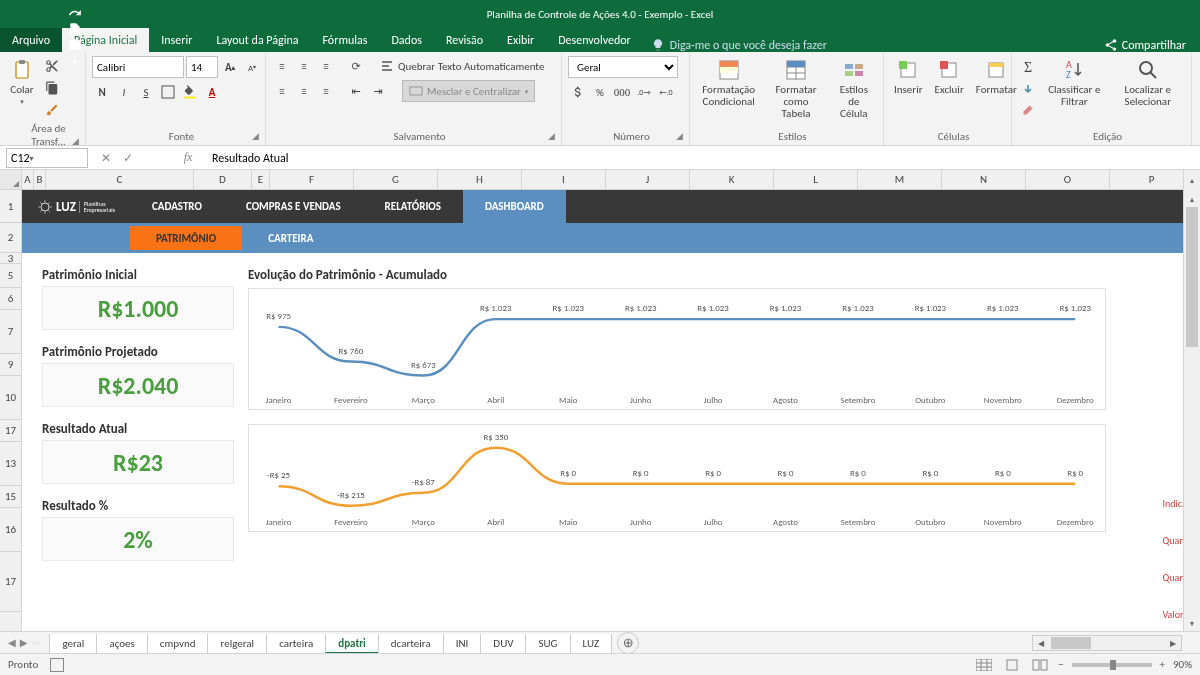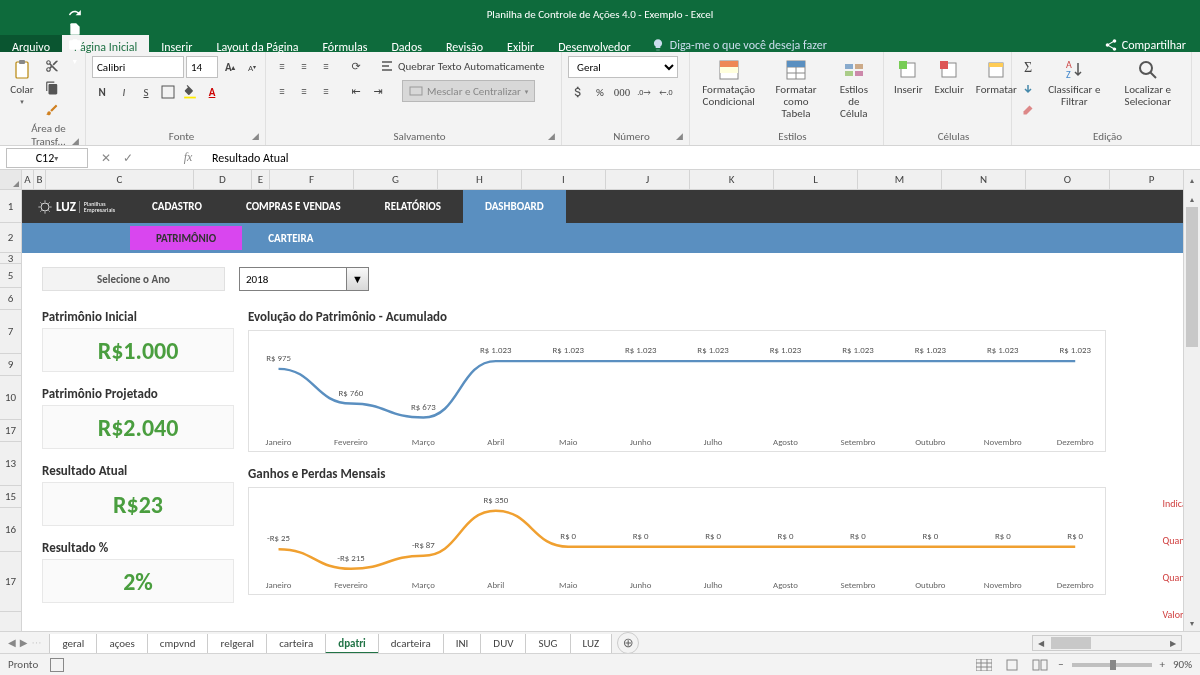--- a/index.html
+++ b/index.html
@@ -11,21 +11,21 @@
 .autosave { display: flex; align-items: center; gap: 5px; }
 .toggle { width: 26px; height: 12px; border: 1px solid #fff; border-radius: 6px; position: relative; }
 .toggle::after { content: ""; position: absolute; width: 8px; height: 8px; border-radius: 50%; background: #fff; top: 1px; left: 2px; }
 .qat-icon { width: 16px; height: 16px; display: flex; align-items: center; justify-content: center; cursor: pointer; fill: #fff; color: #fff; }
 .title-center { position: absolute; left: 50%; transform: translateX(-50%); }
 .titlebar-right { margin-left: auto; display: flex; align-items: center; gap: 2px; padding-right: 2px; }
 .win-btn { width: 45px; height: 28px; display: flex; align-items: center; justify-content: center; cursor: pointer; }
 
 
 .ribbon-tabs { height: 24px; background: #0e6b3c; display: flex; align-items: flex-end; font-size: 12px; color: #fff; }
-.rtab { padding: 0 12px; height: 17px; line-height: 24px; cursor: pointer; }
+.rtab { padding: 0 12px; height: 24px; line-height: 24px; cursor: pointer; }
 .rtab.file { background: #0a5530; }
 .rtab.active { background: #f3f3f3; color: #217346; }
 .ribbon-right { margin-left: auto; display: flex; align-items: center; gap: 14px; padding-right: 14px; }
 .tellme { display: flex; align-items: center; gap: 5px; color: #cde; font-size: 12px; }
 
 
 .ribbon { height: 94px; background: #f3f3f3; border-bottom: 1px solid #d4d4d4; display: flex; font-size: 11px; color: #444; }
 .rgroup { border-right: 1px solid #e0e0e0; padding: 4px 6px 2px 6px; display: flex; flex-direction: column; }
 .rgroup-body { flex: 1; display: flex; align-items: flex-start; gap: 4px; }
 .rgroup-label { text-align: center; font-size: 11px; color: #666; padding-top: 2px; position: relative; margin-left: 12px; }
@@ -34,21 +34,21 @@
 .bigbtn svg { width: 24px; height: 24px; }
 .smallstack { display: flex; flex-direction: column; gap: 2px; }
 .smallbtn { width: 20px; height: 20px; display: flex; align-items: center; justify-content: center; cursor: pointer; border: 1px solid transparent; }
 .font-row { display: flex; align-items: center; gap: 2px; }
 .font-select { height: 22px; border: 1px solid #c0c0c0; background: #fff; font-size: 11px; padding: 0 4px; }
 .merge-btn { height: 22px; background: #d8d8d8; border: 1px solid #b8b8b8; color: #888; padding: 0 6px; display: flex; align-items: center; gap: 4px; cursor: not-allowed; }
 .num-select { height: 22px; width: 110px; border: 1px solid #c0c0c0; background: #fff; font-size: 11px; padding: 0 4px; }
 
 
 .formula-bar { height: 24px; border-bottom: 1px solid #d4d4d4; display: flex; align-items: center; background: #fff; font-size: 12px; }
-.name-box { width: 82px; height: 20px; border: 1px solid #c0c0c0; margin-left: 6px; padding: 8px 4px; display: flex; align-items: center; justify-content: center; }
+.name-box { width: 82px; height: 20px; border: 1px solid #c0c0c0; margin-left: 6px; padding: 8px 4px; display: flex; align-items: center; justify-content: flex-start; }
 .name-box .dd { font-size: 8px; color: #666; }
 .fb-btns { display: flex; align-items: center; gap: 6px; padding: 0 10px; color: #888; }
 .fb-btn { cursor: pointer; width: 16px; text-align: center; }
 .fx { font-style: italic; font-family: serif; margin-left: 38px; }
 .formula-input { flex: 1; border: none; outline: none; padding: 0 6px; font-size: 12px; }
 
 
 .col-headers { height: 20px; background: #f0f0f0; border-bottom: 1px solid #d4d4d4; display: flex; font-size: 11px; color: #444; position: relative; }
 .corner { width: 22px; border-right: 1px solid #d4d4d4; background: #e8e8e8; position: relative; }
 .corner::after { content: ""; position: absolute; right: 2px; bottom: 2px; border-right: 6px solid #888; border-top: 6px solid transparent; }
@@ -62,21 +62,21 @@
 .content { position: relative; flex: 1; overflow: hidden; background: #fff; }
 
 
 .dash-menubar { height: 33px; background: #383838; display: flex; align-items: center; font-size: 11px; font-weight: bold; color: #fff; }
 .luz-logo { width: 108px; display: flex; align-items: center; justify-content: center; gap: 3px; font-size: 13px; }
 .luz-logo .sub { font-size: 6px; font-weight: normal; border-left: 1px solid #888; padding-left: 4px; line-height: 1; }
 .dmenu { padding: 0 22px; cursor: pointer; height: 33px; display: flex; align-items: center; }
 .dmenu.active { background: #5a8fc0; }
 .dash-subbar { height: 30px; background: #5a8fc0; display: flex; align-items: center; padding-left: 108px; font-size: 11px; font-weight: bold; }
 .subtab { padding: 0 26px; height: 24px; display: flex; align-items: center; cursor: pointer; color: #fff; }
-.subtab.active { background: #d946ef; color: #333; }
+.subtab.active { background: #f97316; color: #333; }
 .dash-body { padding: 14px 0 0 20px; display: flex; gap: 14px; }
 .dash-left { width: 192px; }
 .year-row { display: flex; align-items: center; gap: 14px; margin-bottom: 18px; }
 .year-label { width: 183px; height: 24px; background: #f3f3f3; border: 1px solid #e0e0e0; display: flex; align-items: center; justify-content: center; font-size: 11px; font-weight: bold; color: #555; }
 .year-sel { width: 130px; height: 24px; border: 1px solid #808080; display: flex; align-items: center; background: #fff; font-size: 11px; }
 .year-sel span { flex: 1; padding: 0 6px; }
 .year-sel .ydd { width: 22px; height: 22px; background: linear-gradient(#f8f8f8,#d8d8d8); border-left: 1px solid #808080; display: flex; align-items: center; justify-content: center; }
 .kpi-label { font-size: 13px; font-weight: bold; color: #333; margin-bottom: 4px; }
 .kpi-box { height: 44px; background: #fafafa; border: 1px solid #e8e8e8; display: flex; align-items: center; justify-content: center; margin-bottom: 14px; }
 .kpi-val { font-size: 24px; font-weight: bold; color: #4a9e3f; }
@@ -464,27 +464,20 @@
     </div>
     <div class="dash-subbar">
       <div id="dash-subtabs" style="display:flex">
           <div class="subtab active">PATRIMÔNIO</div>
           <div class="subtab">CARTEIRA</div>
         </div>
     </div>
     <div style="position:relative">
       <div class="dash-body">
         <div style="display:flex;flex-direction:column">
-          <div class="year-row">
-            <div class="year-label">Selecione o Ano</div>
-            <div class="year-sel">
-              <span>2018</span>
-              <div class="ydd">▼</div>
-            </div>
-          </div>
           <div style="display:flex;gap:14px">
             <div class="dash-left">
               <div class="kpi-label">Patrimônio Inicial</div>
               <div class="kpi-box">
                   <span class="kpi-val">R$1.000</span>
                 </div>
               <div class="kpi-label">Patrimônio Projetado</div>
               <div class="kpi-box">
                   <span class="kpi-val">R$2.040</span>
                 </div>
@@ -521,21 +514,20 @@
                     <text class="axis-label" x="324.54545454545456" y="116">Maio</text>
                     <text class="axis-label" x="398.1818181818182" y="116">Junho</text>
                     <text class="axis-label" x="471.81818181818187" y="116">Julho</text>
                     <text class="axis-label" x="545.4545454545455" y="116">Agosto</text>
                     <text class="axis-label" x="619.0909090909091" y="116">Setembro</text>
                     <text class="axis-label" x="692.7272727272727" y="116">Outubro</text>
                     <text class="axis-label" x="766.3636363636364" y="116">Novembro</text>
                     <text class="axis-label" x="840" y="116">Dezembro</text>
                   </svg>
               </div>
-              <div class="chart-title">Ganhos e Perdas Mensais</div>
               <div class="chart-box chart2">
                 <svg class="chart-svg" id="chart2-svg" viewBox="0 0 870 108" preserveAspectRatio="none">
                     <path d="M30,62.46153846153846 C 66.81818181818181,62.46153846153846 66.81818181818181,82.33846153846153 103.63636363636364,82.33846153846153 C 140.45454545454547,82.33846153846153 140.45454545454547,68.94769230769231 177.27272727272728,68.94769230769231 C 214.09090909090912,68.94769230769231 214.09090909090912,23.230769230769226 250.90909090909093,23.230769230769226 C 287.72727272727275,23.230769230769226 287.72727272727275,59.84615384615385 324.54545454545456,59.84615384615385 C 361.3636363636364,59.84615384615385 361.3636363636364,59.84615384615385 398.1818181818182,59.84615384615385 C 435,59.84615384615385 435,59.84615384615385 471.81818181818187,59.84615384615385 C 508.6363636363637,59.84615384615385 508.6363636363637,59.84615384615385 545.4545454545455,59.84615384615385 C 582.2727272727273,59.84615384615385 582.2727272727273,59.84615384615385 619.0909090909091,59.84615384615385 C 655.909090909091,59.84615384615385 655.909090909091,59.84615384615385 692.7272727272727,59.84615384615385 C 729.5454545454545,59.84615384615385 729.5454545454545,59.84615384615385 766.3636363636364,59.84615384615385 C 803.1818181818182,59.84615384615385 803.1818181818182,59.84615384615385 840,59.84615384615385" fill="none" stroke="#f0a030" stroke-width="2.5"></path>
                     <text class="data-label" x="30" y="54.46153846153846">-R$ 25</text>
                     <text class="data-label" x="103.63636363636364" y="74.33846153846153">-R$ 215</text>
                     <text class="data-label" x="177.27272727272728" y="60.94769230769231">-R$ 87</text>
                     <text class="data-label" x="250.90909090909093" y="15.230769230769226">R$ 350</text>
                     <text class="data-label" x="324.54545454545456" y="51.84615384615385">R$ 0</text>
                     <text class="data-label" x="398.1818181818182" y="51.84615384615385">R$ 0</text>
                     <text class="data-label" x="471.81818181818187" y="51.84615384615385">R$ 0</text>

